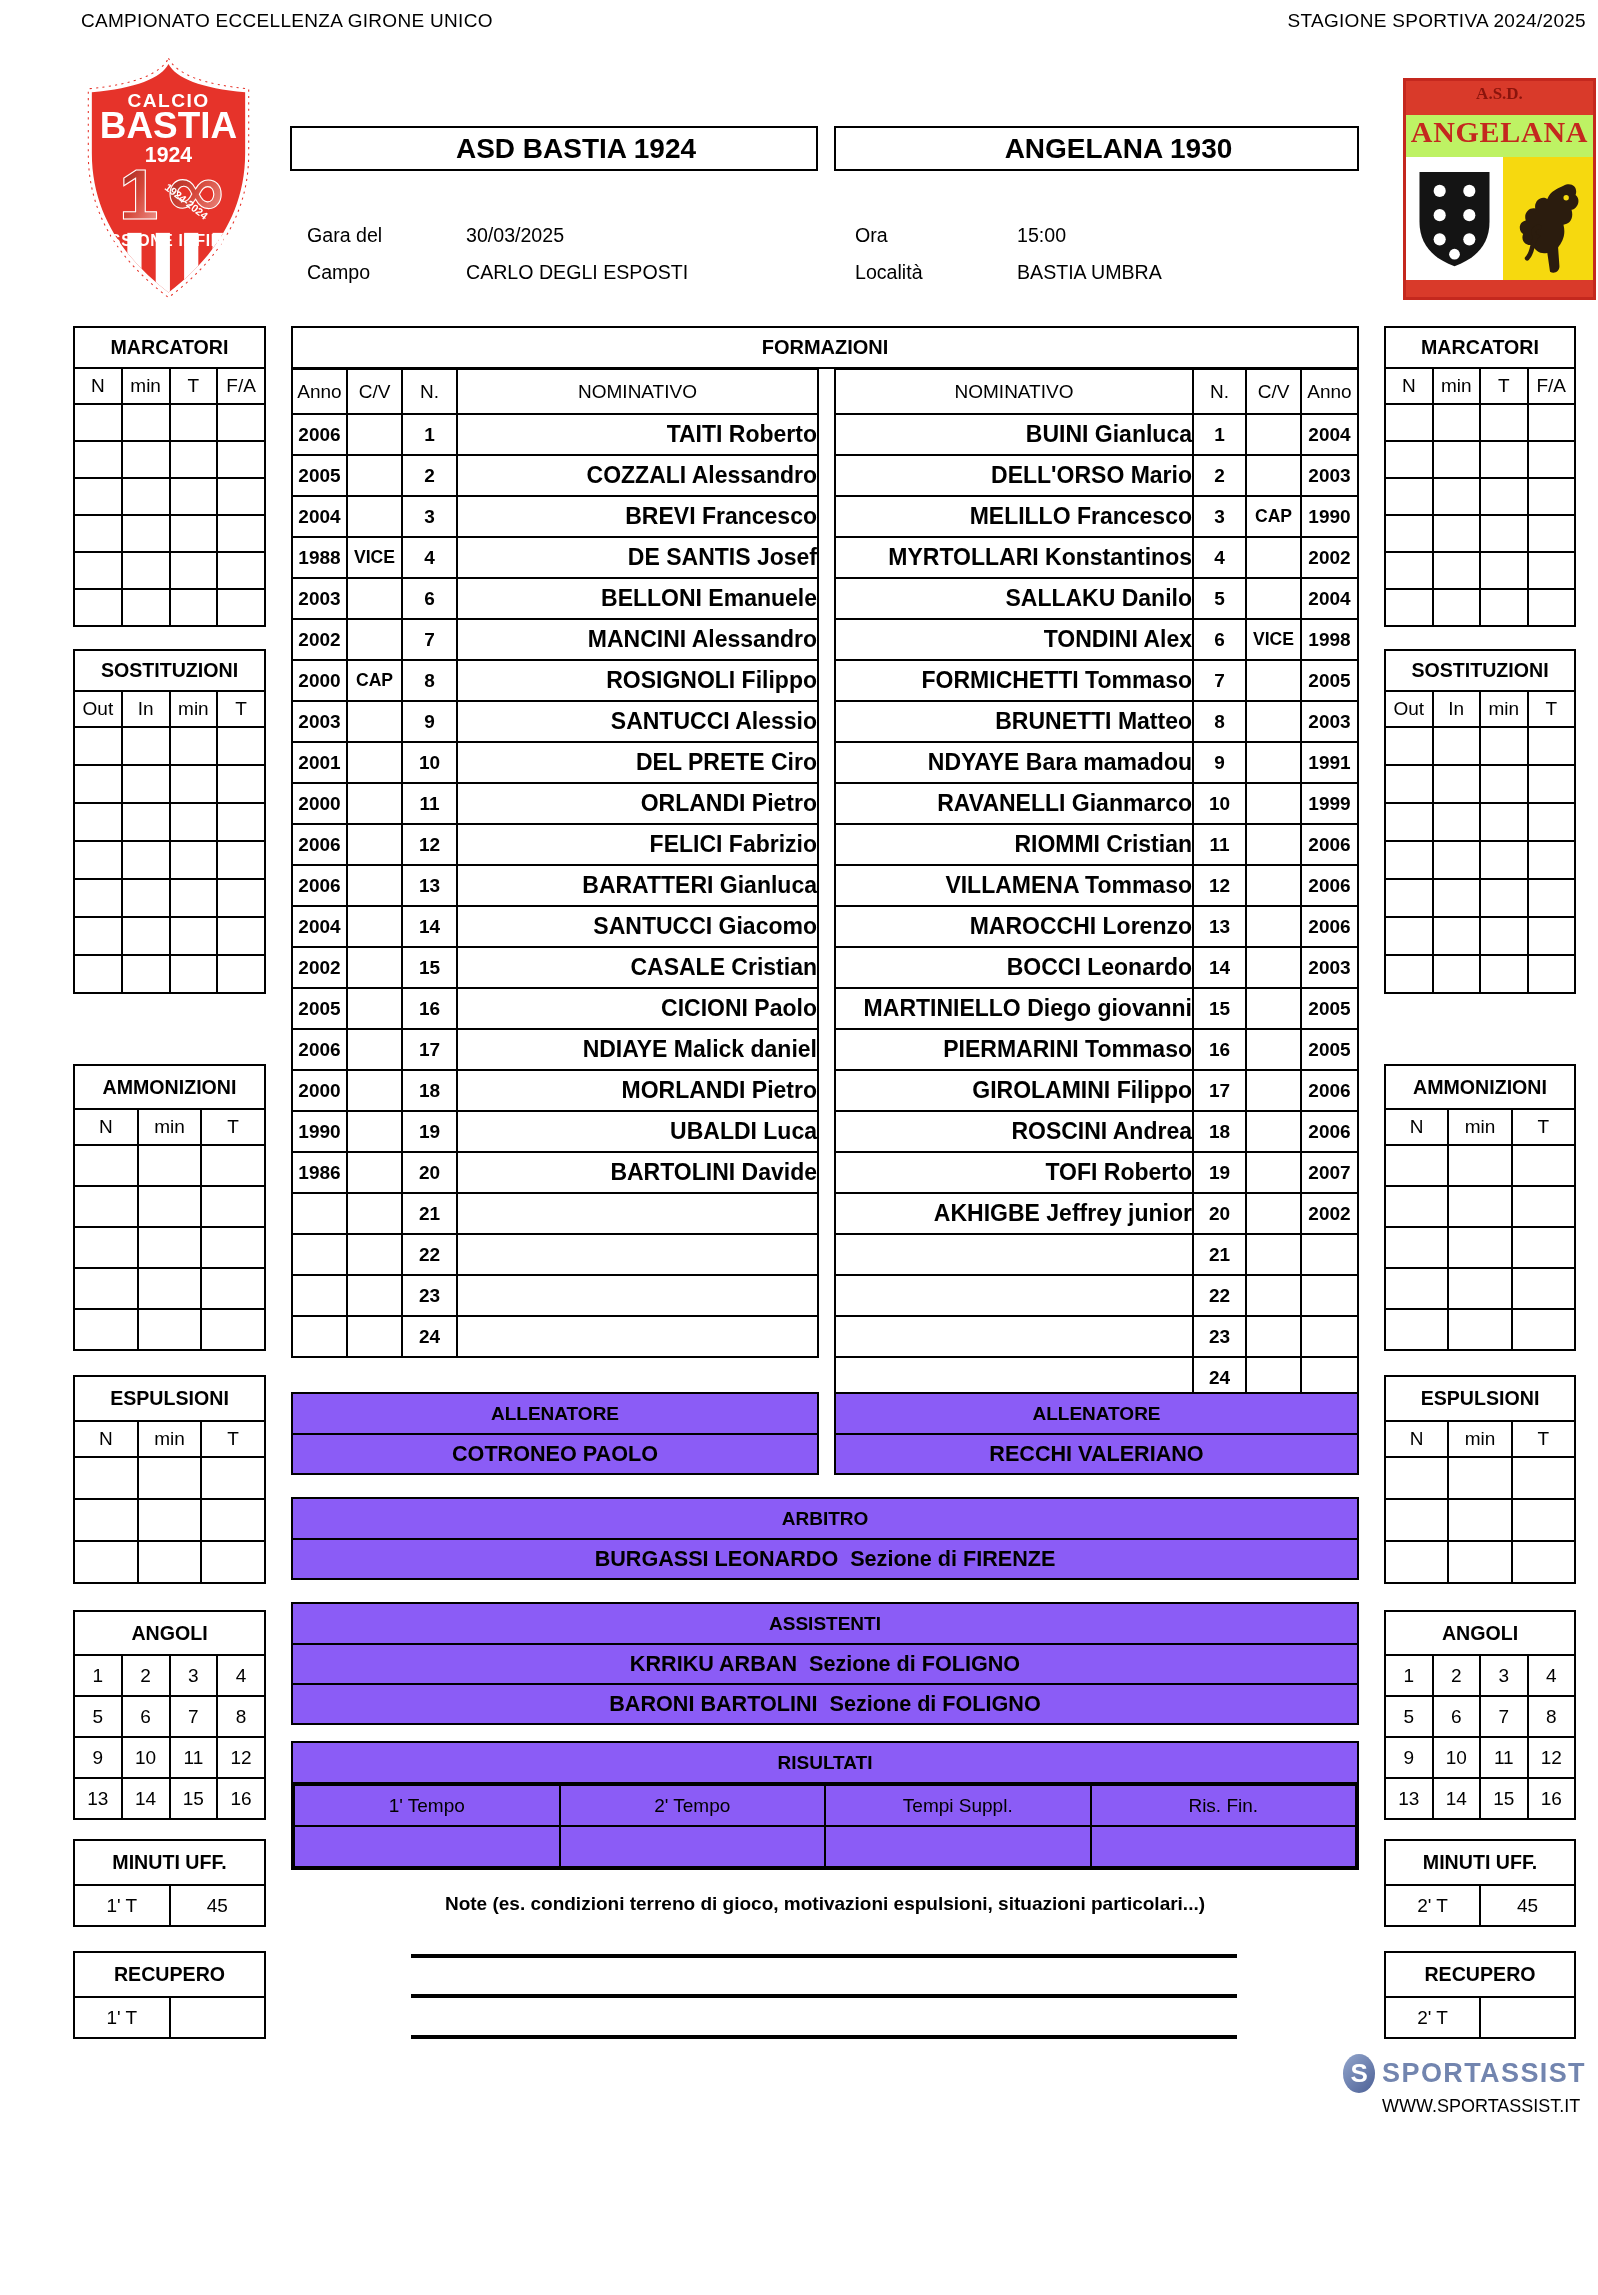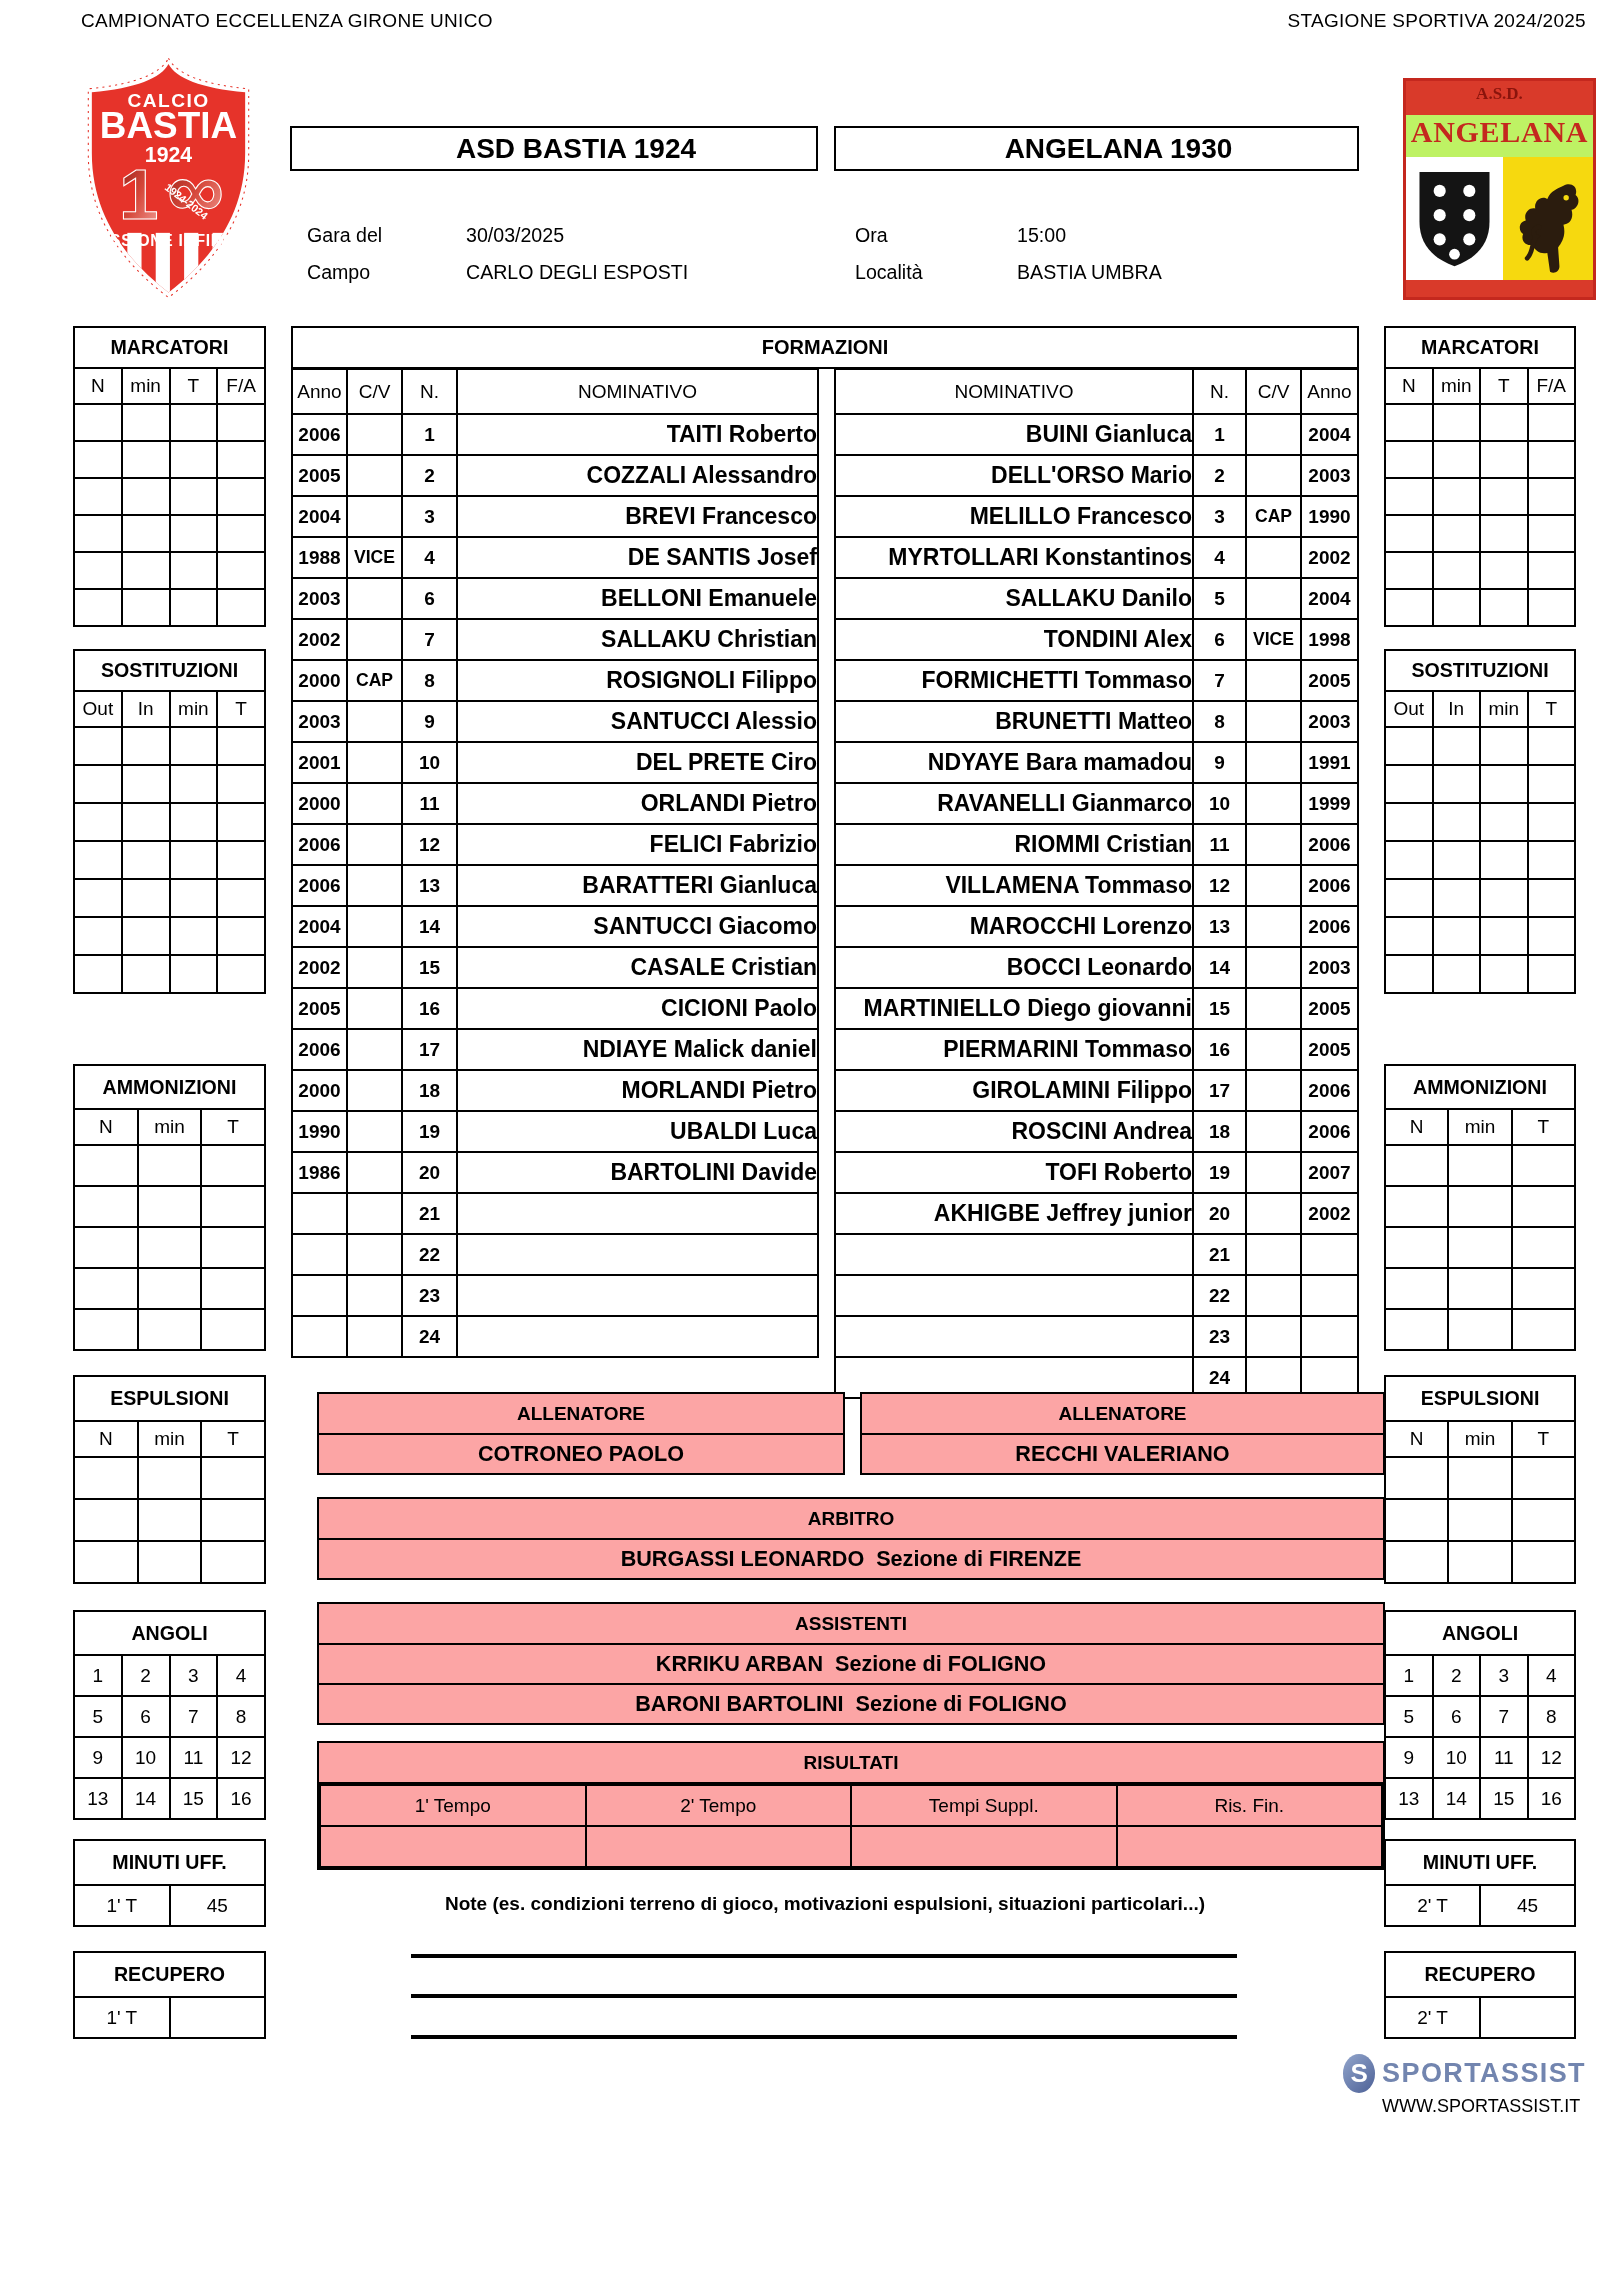--- a/index.html
+++ b/index.html
@@ -46,21 +46,21 @@
   .fz-table td{border:2px solid #000;padding:0;vertical-align:middle;overflow:hidden;}
   .fz-table tr.fz-head td{height:43px;text-align:center;font-size:19px;}
   .fz-table tr.fz-row td{height:39px;}
   .c-num{width:55px;text-align:center;font-weight:bold;font-size:19px;}
   .c-cv{width:55px;text-align:center;font-weight:bold;font-size:17.6px;}
   .c-n{width:55px;text-align:center;font-weight:bold;font-size:19px;}
   .c-n-away{width:53px;}.c-cv-away{width:55px;}.c-anno-away{width:57px;}
   .c-name{text-align:right;font-weight:bold;font-size:23px;padding-left:15px;}
 
   
-  .cbox{position:absolute;border:2px solid #000;box-sizing:border-box;background:#fca5a5;margin-left:26px;}
+  .cbox{position:absolute;border:2px solid #000;box-sizing:border-box;background:#8b5cf6;}
   .cbox .box-title{height:39px;border-bottom:2px solid #000;display:flex;align-items:center;
                    justify-content:center;font-weight:bold;font-size:19px;}
   .cbox .box-value{height:38px;display:flex;align-items:center;justify-content:center;
                    font-weight:bold;font-size:21.6px;white-space:pre-wrap;}
   .cbox .box-value.mid{border-bottom:2px solid #000;}
 
   .ris-table{width:100%;border-collapse:collapse;table-layout:fixed;}
   .ris-table td{border:2px solid #000;text-align:center;font-size:19px;padding:0;}
   .ris-table tr.head td{height:39px;}
   .ris-table tr.body td{height:39px;}
@@ -693,21 +693,21 @@
         <tr class="fz-row">
           <td class="c-num">2003</td>
           <td class="c-cv"></td>
           <td class="c-n">6</td>
           <td class="c-name">BELLONI Emanuele</td>
         </tr>
         <tr class="fz-row">
           <td class="c-num">2002</td>
           <td class="c-cv"></td>
           <td class="c-n">7</td>
-          <td class="c-name">SALLAKU Christian</td>
+          <td class="c-name">MANCINI Alessandro</td>
         </tr>
         <tr class="fz-row">
           <td class="c-num">2000</td>
           <td class="c-cv">CAP</td>
           <td class="c-n">8</td>
           <td class="c-name">ROSIGNOLI Filippo</td>
         </tr>
         <tr class="fz-row">
           <td class="c-num">2003</td>
           <td class="c-cv"></td>

